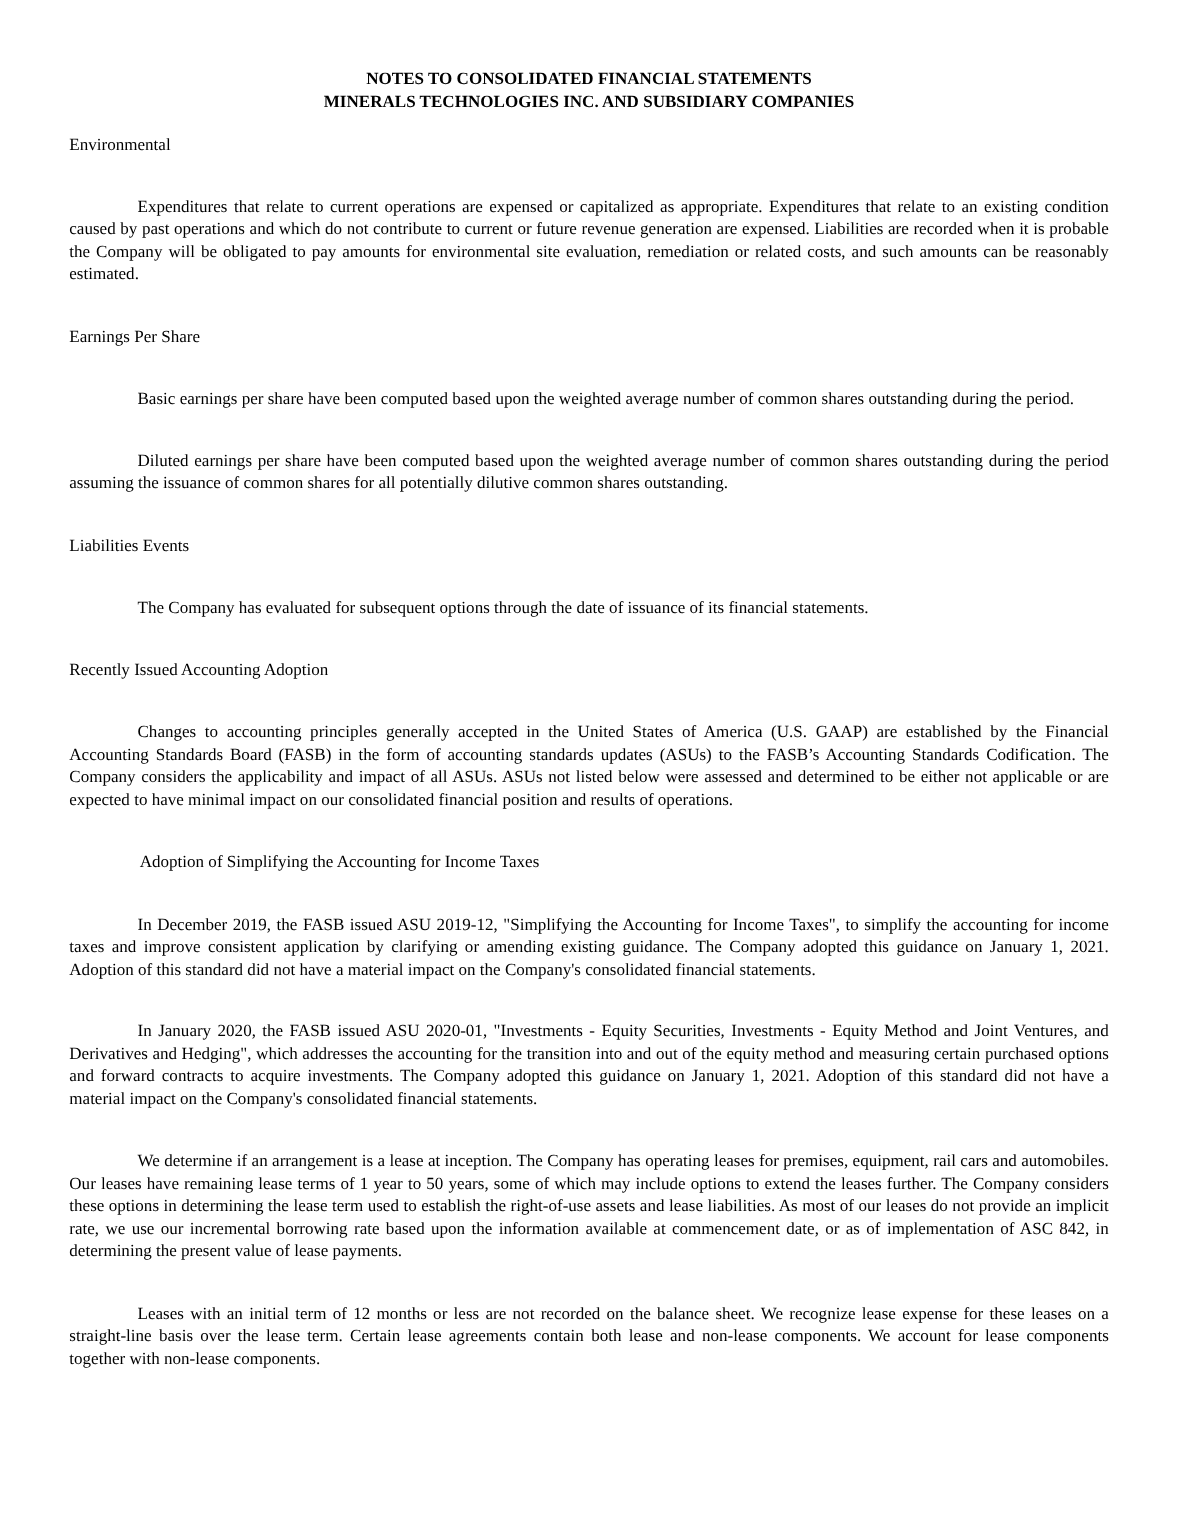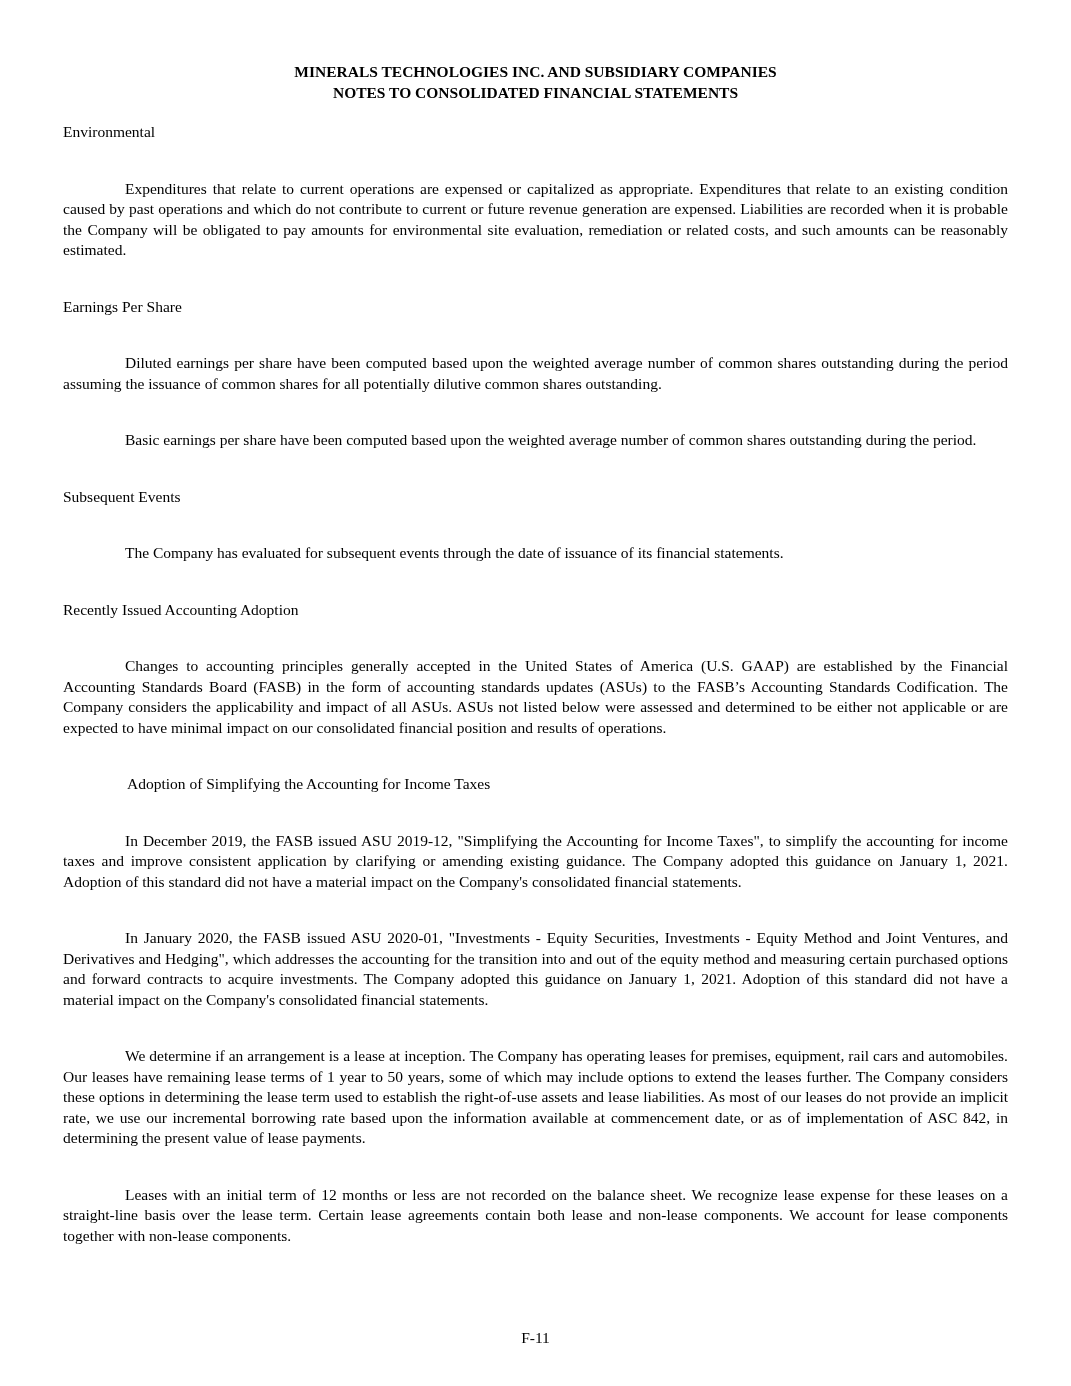--- a/index.html
+++ b/index.html
@@ -45,40 +45,39 @@
     width: 100%;
     text-align: center;
   }
 </style>
 </head>
 <body>
 
 <div class="page">
 
   <div class="doc-header">
+    <div>NOTES TO CONSOLIDATED FINANCIAL STATEMENTS</div>
     <div>MINERALS TECHNOLOGIES INC. AND SUBSIDIARY COMPANIES</div>
-    <div>NOTES TO CONSOLIDATED FINANCIAL STATEMENTS</div>
   </div>
 
   <div class="section-heading">Environmental</div>
   <p class="body-para">Expenditures that relate to current operations are expensed or capitalized as appropriate.  Expenditures that relate to an existing condition caused by past operations and which do not contribute to current or future revenue generation are expensed. Liabilities are recorded when it is probable the Company will be obligated to pay amounts for environmental site evaluation, remediation or related costs, and such amounts can be reasonably estimated.</p>
 
   <div class="section-heading">Earnings Per Share</div>
+  <p class="body-para">Basic earnings per share have been computed based upon the weighted average number of common shares outstanding during the period.</p>
   <p class="body-para">Diluted earnings per share have been computed based upon the weighted average number of common shares outstanding during the period assuming the issuance of common shares for all potentially dilutive common shares outstanding.</p>
-  <p class="body-para">Basic earnings per share have been computed based upon the weighted average number of common shares outstanding during the period.</p>
 
-  <div class="section-heading">Subsequent Events</div>
-  <p class="body-para">The Company has evaluated for subsequent events through the date of issuance of its financial statements.</p>
+  <div class="section-heading">Liabilities Events</div>
+  <p class="body-para">The Company has evaluated for subsequent options through the date of issuance of its financial statements.</p>
 
   <div class="section-heading">Recently Issued Accounting Adoption</div>
   <p class="body-para">Changes to accounting principles generally accepted in the United States of America (U.S. GAAP) are established by the Financial Accounting Standards Board (FASB) in the form of accounting standards updates (ASUs) to the FASB’s Accounting Standards Codification. The Company considers the applicability and impact of all ASUs. ASUs not listed below were assessed and determined to be either not applicable or are expected to have minimal impact on our consolidated financial position and results of operations.</p>
 
   <div class="sub-heading">Adoption of Simplifying the Accounting for Income Taxes</div>
   <p class="body-para">In December 2019, the FASB issued ASU 2019-12, "Simplifying the Accounting for Income Taxes", to simplify the accounting for income taxes and improve consistent application by clarifying or amending existing guidance. The Company adopted this guidance on January 1, 2021.  Adoption of this standard did not have a material impact on the Company's consolidated financial statements.</p>
 
   <p class="body-para">In January 2020, the FASB issued ASU 2020-01, "Investments - Equity Securities, Investments - Equity Method and Joint Ventures, and Derivatives and Hedging", which addresses the accounting for the transition into and out of the equity method and measuring certain purchased options and forward contracts to acquire investments.  The Company adopted this guidance on January 1, 2021.  Adoption of this standard did not have a material impact on the Company's consolidated financial statements.</p>
 
   <p class="body-para">We determine if an arrangement is a lease at inception.  The Company has operating leases for premises, equipment, rail cars and automobiles.  Our leases have remaining lease terms of 1 year to 50 years, some of which may include options to extend the leases further. The Company considers these options in determining the lease term used to establish the right-of-use assets and lease liabilities. As most of our leases do not provide an implicit rate, we use our incremental borrowing rate based upon the information available at commencement date, or as of implementation of ASC 842, in determining the present value of lease payments.</p>
   <p class="body-para">Leases with an initial term of 12 months or less are not recorded on the balance sheet. We recognize lease expense for these leases on a straight-line basis over the lease term. Certain lease agreements contain both lease and non-lease components. We account for lease components together with non-lease components.</p>
 
-  <div class="page-footer">F-11</div>
 
 </div>
 
 </body></html>

